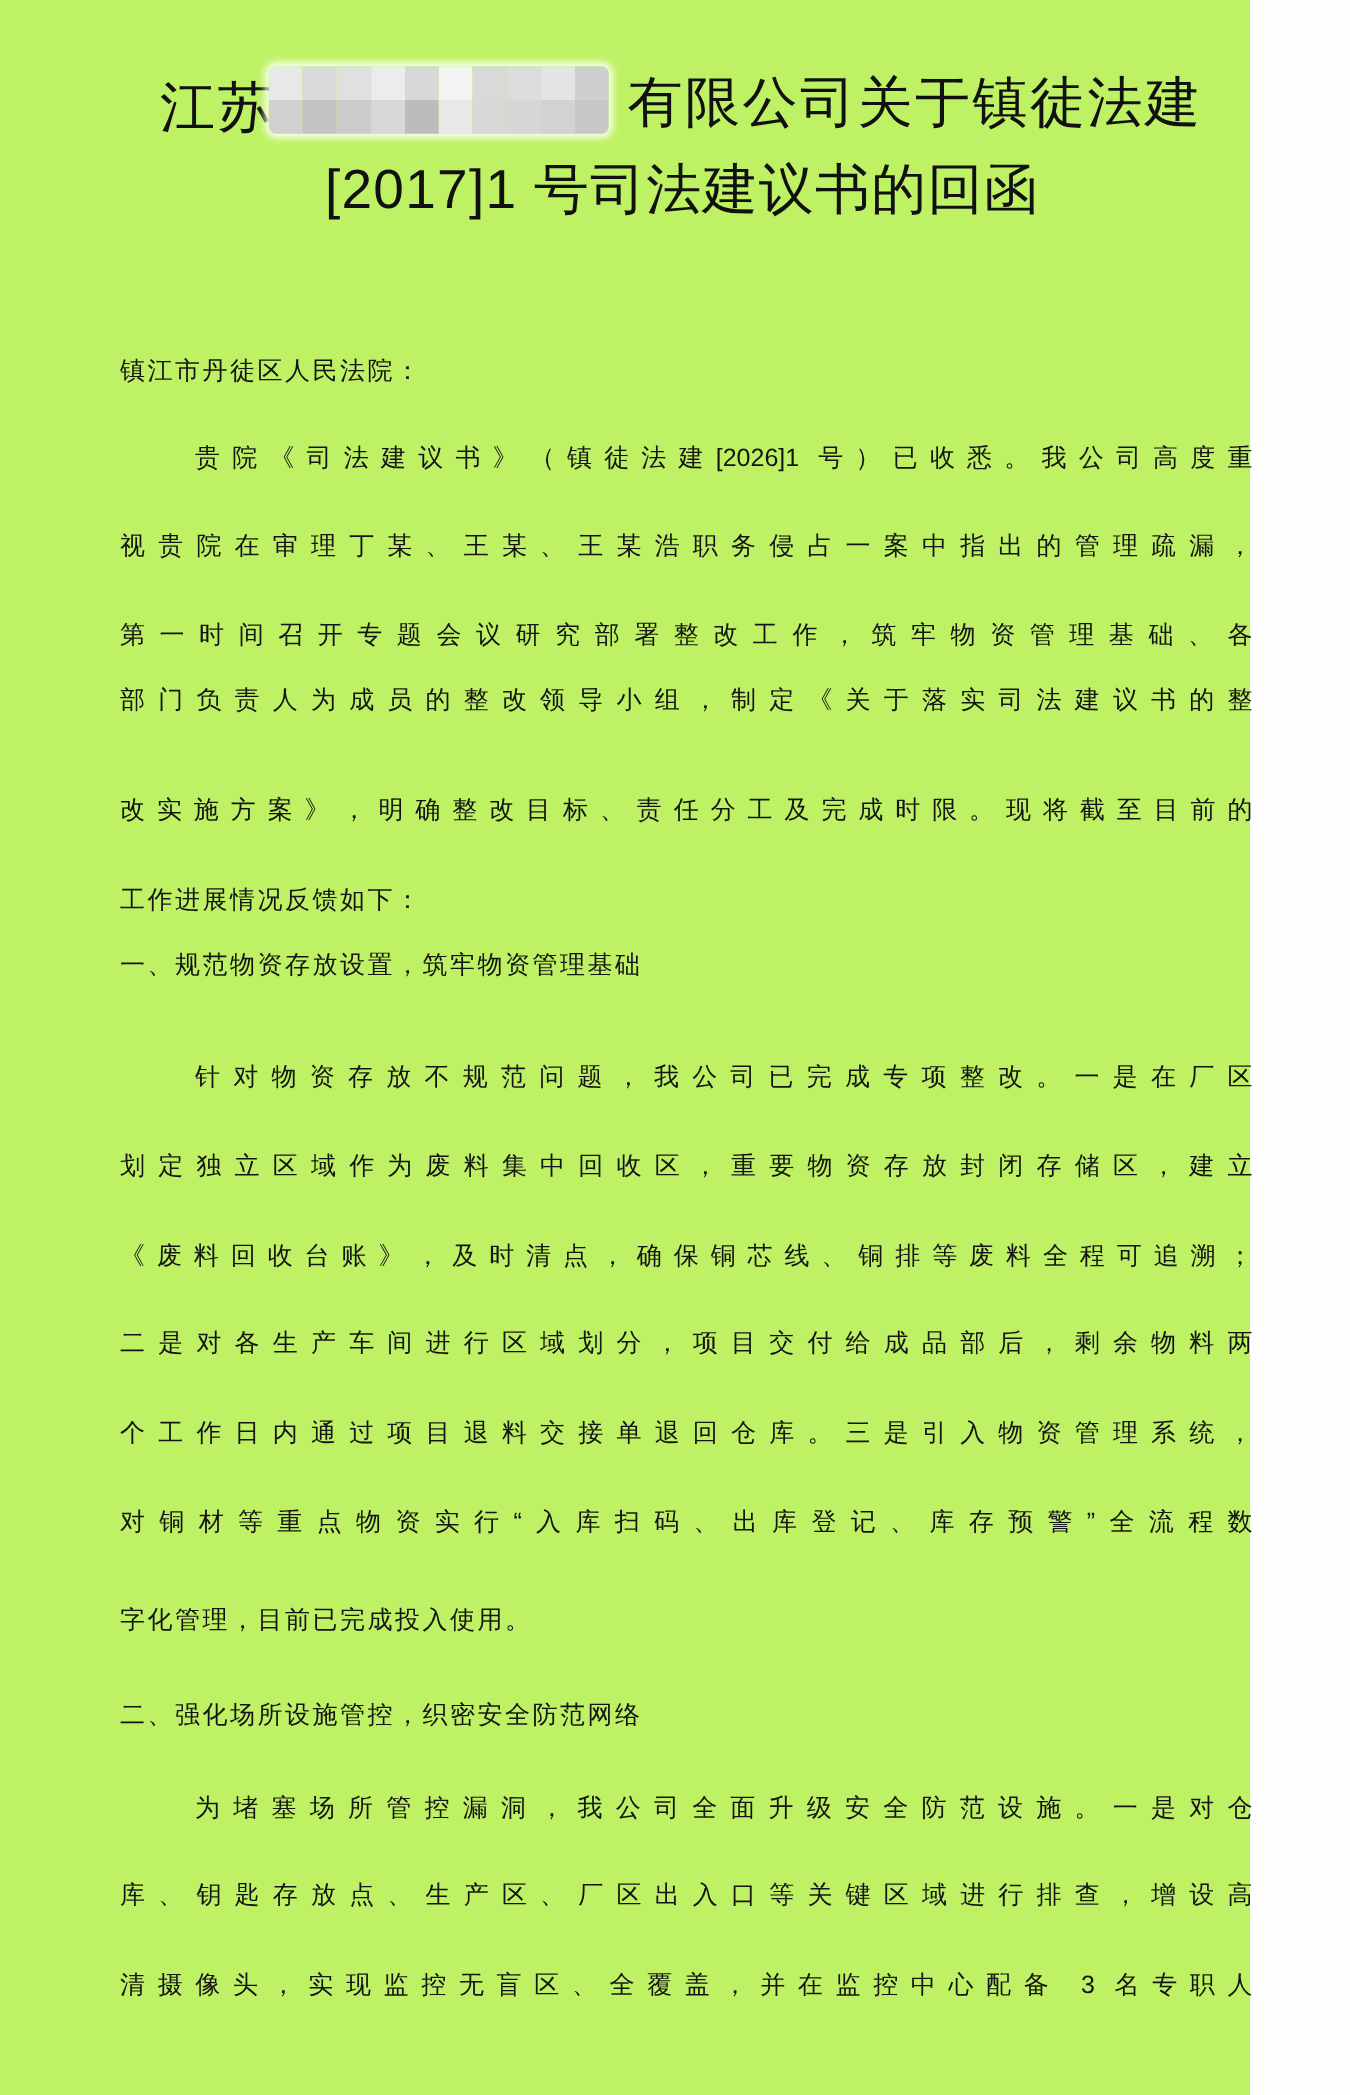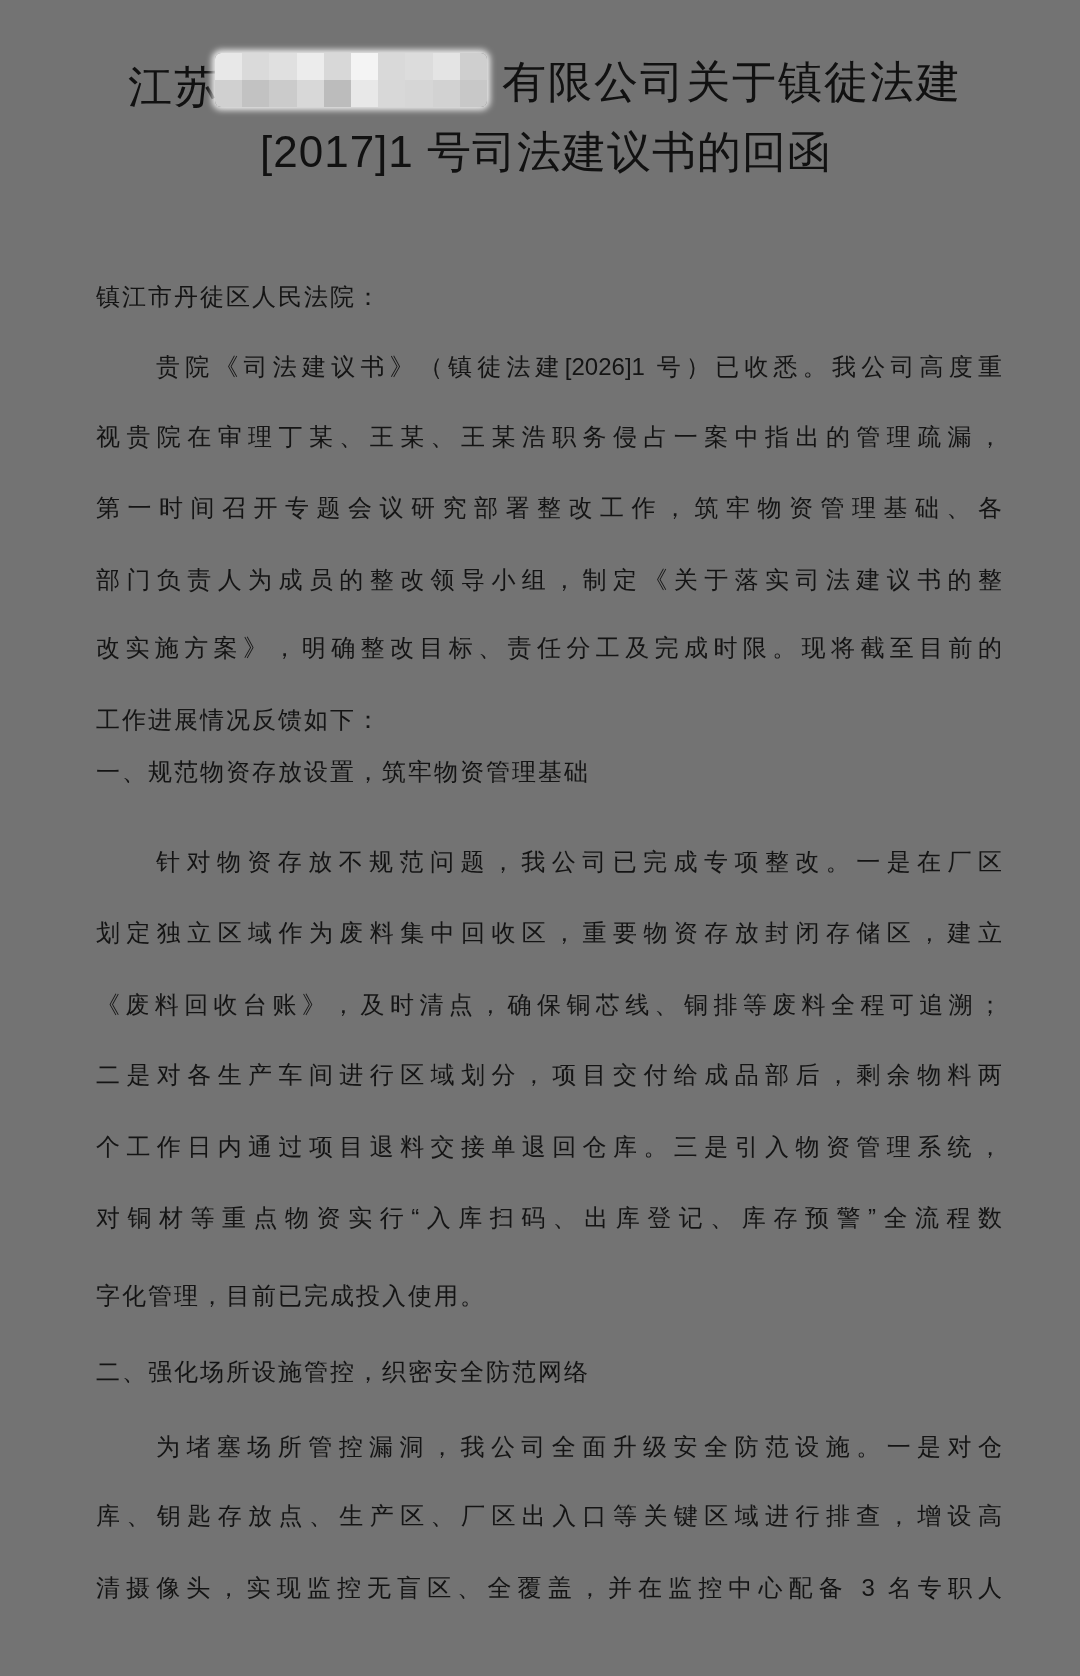--- a/index.html
+++ b/index.html
@@ -11,23 +11,23 @@
       width: 1080px;
       height: 1676px;
       position: relative;
       overflow: hidden;
       color: #121212;
       font-family: "Liberation Sans", "DejaVu Sans", sans-serif;
     }
     .page {
       position: absolute;
       left: 0; top: 0;
-      width: 1080px;
+      width: 1000px;
       height: 1676px;
-      background: #737373;
+      background: #bef264;
     }
     
     .title-part {
       position: absolute;
       font-size: 44px;
       line-height: 52px;
       height: 52px;
       letter-spacing: 2px;
       white-space: nowrap;
       font-weight: normal;
@@ -73,21 +73,21 @@
     .mosaic span:nth-child(19) { background: #d2d2d2; }
     .mosaic span:nth-child(20) { background: #c8c8c8; }
 
     
     .ln {
       position: absolute;
       left: 96px;
       width: 906px;
       height: 40px;
       line-height: 40px;
-      font-size: 24px;
+      font-size: 20px;
       color: #141414;
       white-space: normal;
       overflow: visible;
     }
     .ln.indent { left: 156px; width: 846px; }
     .ln.j {
       text-align: justify;
       text-align-last: justify;
     }
     .ln.l {
@@ -127,21 +127,21 @@
     <div class="title-part title-suffix">有限公司关于镇徒法建</div>
     <div class="title-part title-line2">[2017]1 号司法建议书的回函</div>
   </div>
 
   <div class="ln l" style="top:277px">镇江市丹徒区人民法院：</div>
 
   <div>
     <div class="ln j indent" style="top:347px">贵院《司法建议书》（镇徒法建[2026]1 号）已收悉。我公司高度重</div>
     <div class="ln j" style="top:417px">视贵院在审理丁某、王某、王某浩职务侵占一案中指出的管理疏漏，</div>
     <div class="ln j" style="top:488px">第一时间召开专题会议研究部署整改工作，筑牢物资管理基础、各</div>
-    <div class="ln j" style="top:560px">部门负责人为成员的整改领导小组，制定《关于落实司法建议书的整</div>
+    <div class="ln j" style="top:540px">部门负责人为成员的整改领导小组，制定《关于落实司法建议书的整</div>
     <div class="ln j" style="top:628px">改实施方案》，明确整改目标、责任分工及完成时限。现将截至目前的</div>
     <div class="ln l" style="top:700px">工作进展情况反馈如下：</div>
   </div>
 
   <div>
     <div class="ln l" style="top:752px">一、规范物资存放设置，筑牢物资管理基础</div>
     <div class="ln j indent" style="top:842px">针对物资存放不规范问题，我公司已完成专项整改。一是在厂区</div>
     <div class="ln j" style="top:913px">划定独立区域作为废料集中回收区，重要物资存放封闭存储区，建立</div>
     <div class="ln j" style="top:985px">《废料回收台账》，及时清点，确保铜芯线、铜排等废料全程可追溯；</div>
     <div class="ln j" style="top:1055px">二是对各生产车间进行区域划分，项目交付给成品部后，剩余物料两</div>

